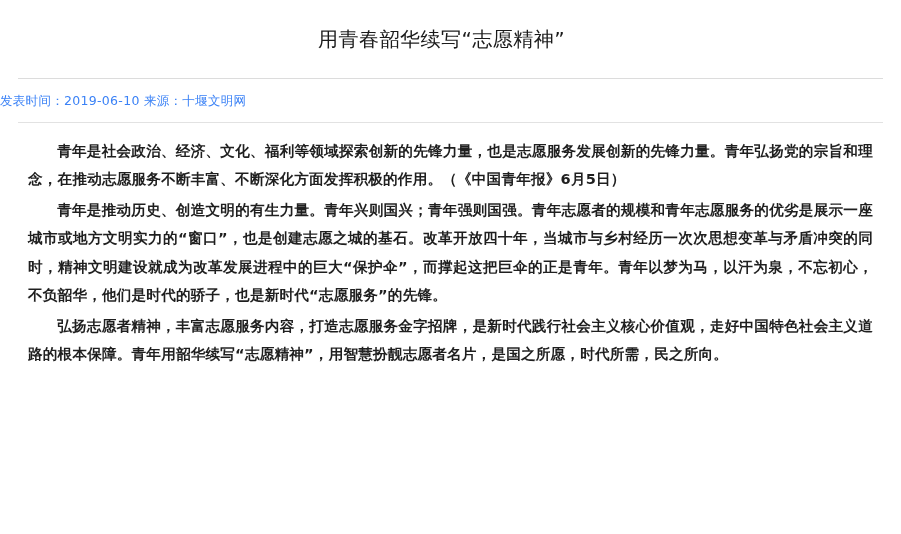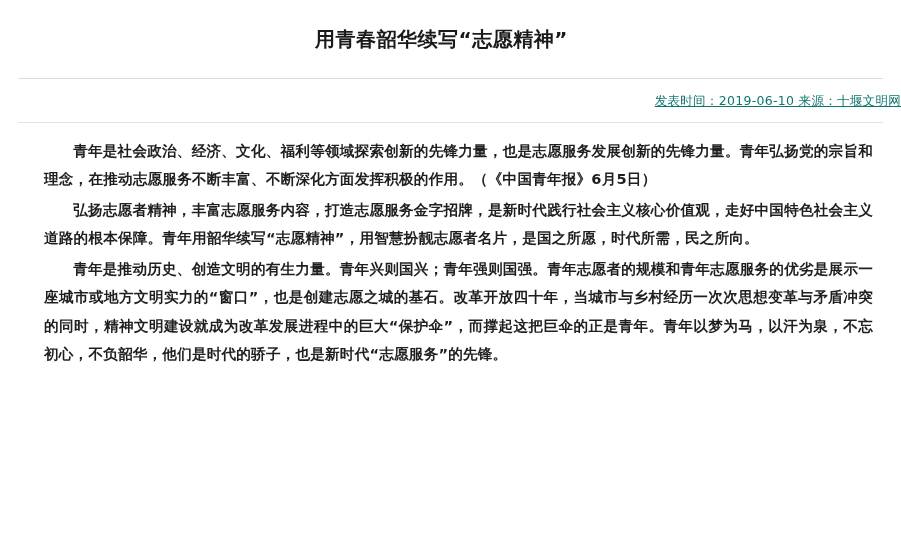--- a/index.html
+++ b/index.html
@@ -16,71 +16,70 @@
   }
   .page {
     width: 901px;
     height: 534px;
     position: relative;
     box-sizing: border-box;
   }
   .article-title {
     text-align: center;
     font-size: 20px;
-    font-weight: bold;
+    font-weight: normal;
     color: #1a1a1a;
     padding: 13px 58px 12px 40px;
     letter-spacing: 0.5px;
     line-height: 1.3;
   }
   .title-rule {
     height: 1px;
     background: #dcdcdc;
     margin: 0 18px;
   }
   .meta-bar {
-    text-align: right;
+    text-align: left;
     font-size: 12.5px;
-    color: #0f766e;
+    color: #3b82f6;
     padding: 14px 0 12px 0;
     letter-spacing: 0.3px;
-    text-decoration: underline;
   }
   .meta-rule {
     height: 1px;
     background: #e2e2e2;
     margin: 0 18px 0 18px;
   }
   .body-content {
     padding: 14px 28px 0 28px;
   }
   .para {
     font-size: 14.6px;
     line-height: 28.5px;
     color: #1f1f1f;
     text-align: justify;
     text-justify: inter-ideograph;
-    margin: 0 0 2px 16px;
+    margin: 0 0 2px 0;
     text-indent: 2em;
     font-weight: bold;
     letter-spacing: 0.2px;
   }
 </style>
 </head>
 <body>
 
 <div class="page">
 
   <h1 class="article-title">用青春韶华续写“志愿精神”</h1>
 
   <div class="title-rule"></div>
 
   <div class="meta-bar">发表时间：2019-06-10 来源：十堰文明网</div>
 
   <div class="meta-rule"></div>
 
   <div class="body-content">
     <p class="para">青年是社会政治、经济、文化、福利等领域探索创新的先锋力量，也是志愿服务发展创新的先锋力量。青年弘扬党的宗旨和理念，在推动志愿服务不断丰富、不断深化方面发挥积极的作用。（《中国青年报》6月5日）</p>
+    <p class="para">青年是推动历史、创造文明的有生力量。青年兴则国兴；青年强则国强。青年志愿者的规模和青年志愿服务的优劣是展示一座城市或地方文明实力的“窗口”，也是创建志愿之城的基石。改革开放四十年，当城市与乡村经历一次次思想变革与矛盾冲突的同时，精神文明建设就成为改革发展进程中的巨大“保护伞”，而撑起这把巨伞的正是青年。青年以梦为马，以汗为泉，不忘初心，不负韶华，他们是时代的骄子，也是新时代“志愿服务”的先锋。</p>
     <p class="para">弘扬志愿者精神，丰富志愿服务内容，打造志愿服务金字招牌，是新时代践行社会主义核心价值观，走好中国特色社会主义道路的根本保障。青年用韶华续写“志愿精神”，用智慧扮靓志愿者名片，是国之所愿，时代所需，民之所向。</p>
-    <p class="para">青年是推动历史、创造文明的有生力量。青年兴则国兴；青年强则国强。青年志愿者的规模和青年志愿服务的优劣是展示一座城市或地方文明实力的“窗口”，也是创建志愿之城的基石。改革开放四十年，当城市与乡村经历一次次思想变革与矛盾冲突的同时，精神文明建设就成为改革发展进程中的巨大“保护伞”，而撑起这把巨伞的正是青年。青年以梦为马，以汗为泉，不忘初心，不负韶华，他们是时代的骄子，也是新时代“志愿服务”的先锋。</p>
   </div>
 
 </div>
 
 </body></html>

